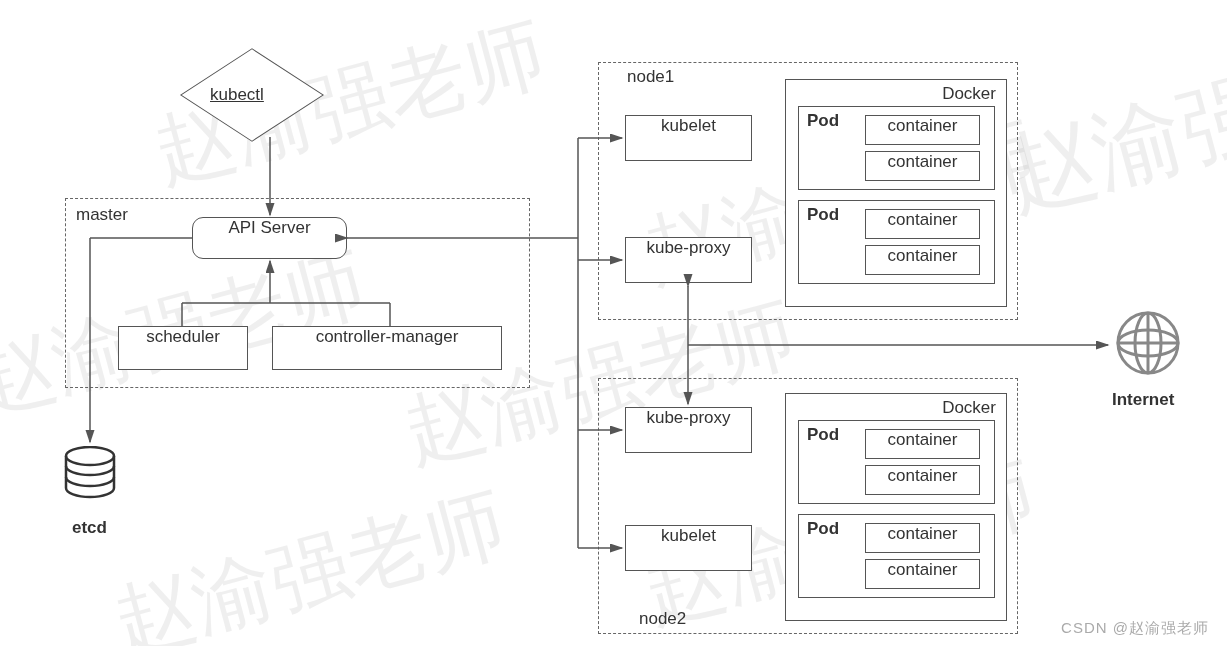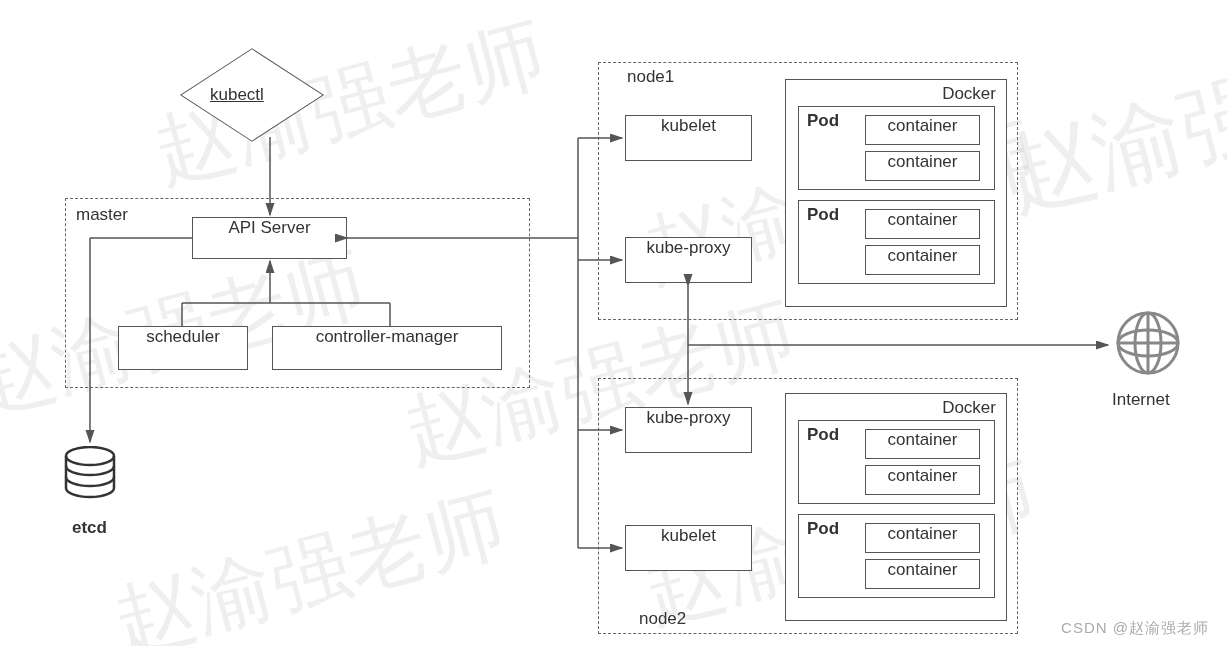--- a/index.html
+++ b/index.html
@@ -84,21 +84,21 @@
 <div class="watermark" style="left:640px; top:150px; font-size:80px;">赵渝强老师</div>
 <div class="watermark" style="left:1000px; top:60px; font-size:90px;">赵渝强老师</div>
 
 <div class="diamond" style="left:210px; top:55px;">
   <span>kubectl</span>
 </div>
 
 <div class="dashed-group" style="left:65px; top:198px; width:465px; height:190px;">
   <div class="group-label" style="left:10px; top:6px;">master</div>
 </div>
-<div class="box" style="left:192px; top:217px; width:155px; height:42px;">
+<div class="box" style="left:192px; top:217px; width:155px; height:42px;border-radius:11px;">
   <span>API Server</span>
 </div>
 <div class="box" style="left:118px; top:326px; width:130px; height:44px;">
   <span>scheduler</span>
 </div>
 <div class="box" style="left:272px; top:326px; width:230px; height:44px;">
   <span>controller-manager</span>
 </div>
 
 <div style="position:absolute; left:62px; top:446px;">
@@ -177,21 +177,21 @@
 
 <div style="position:absolute; left:1112px; top:307px;">
   <svg width="72" height="72" viewBox="0 0 72 72">
     <circle cx="36" cy="36" r="30" fill="none" stroke="#888" stroke-width="3"></circle>
     <ellipse cx="36" cy="36" rx="30" ry="13" fill="none" stroke="#888" stroke-width="3"></ellipse>
     <ellipse cx="36" cy="36" rx="13" ry="30" fill="none" stroke="#888" stroke-width="3"></ellipse>
     <line x1="6" y1="36" x2="66" y2="36" stroke="#888" stroke-width="3"></line>
     <line x1="36" y1="6" x2="36" y2="66" stroke="#888" stroke-width="3"></line>
   </svg>
 </div>
-<div style="position:absolute; left:1112px; top:390px; font-weight:normal;">Internet</div>
+<div style="position:absolute; left:1112px; top:390px; font-weight:bold;">Internet</div>
 
 <svg class="connectors">
   <defs>
     <marker id="arrow" markerWidth="10" markerHeight="10" refX="8" refY="3" orient="auto">
       <path d="M0,0 L0,6 L9,3 z" fill="#555"></path>
     </marker>
   </defs>
 
   <line x1="270" y1="137" x2="270" y2="215" stroke="#555" stroke-width="1.5" marker-end="url(#arrow)"></line>
 

